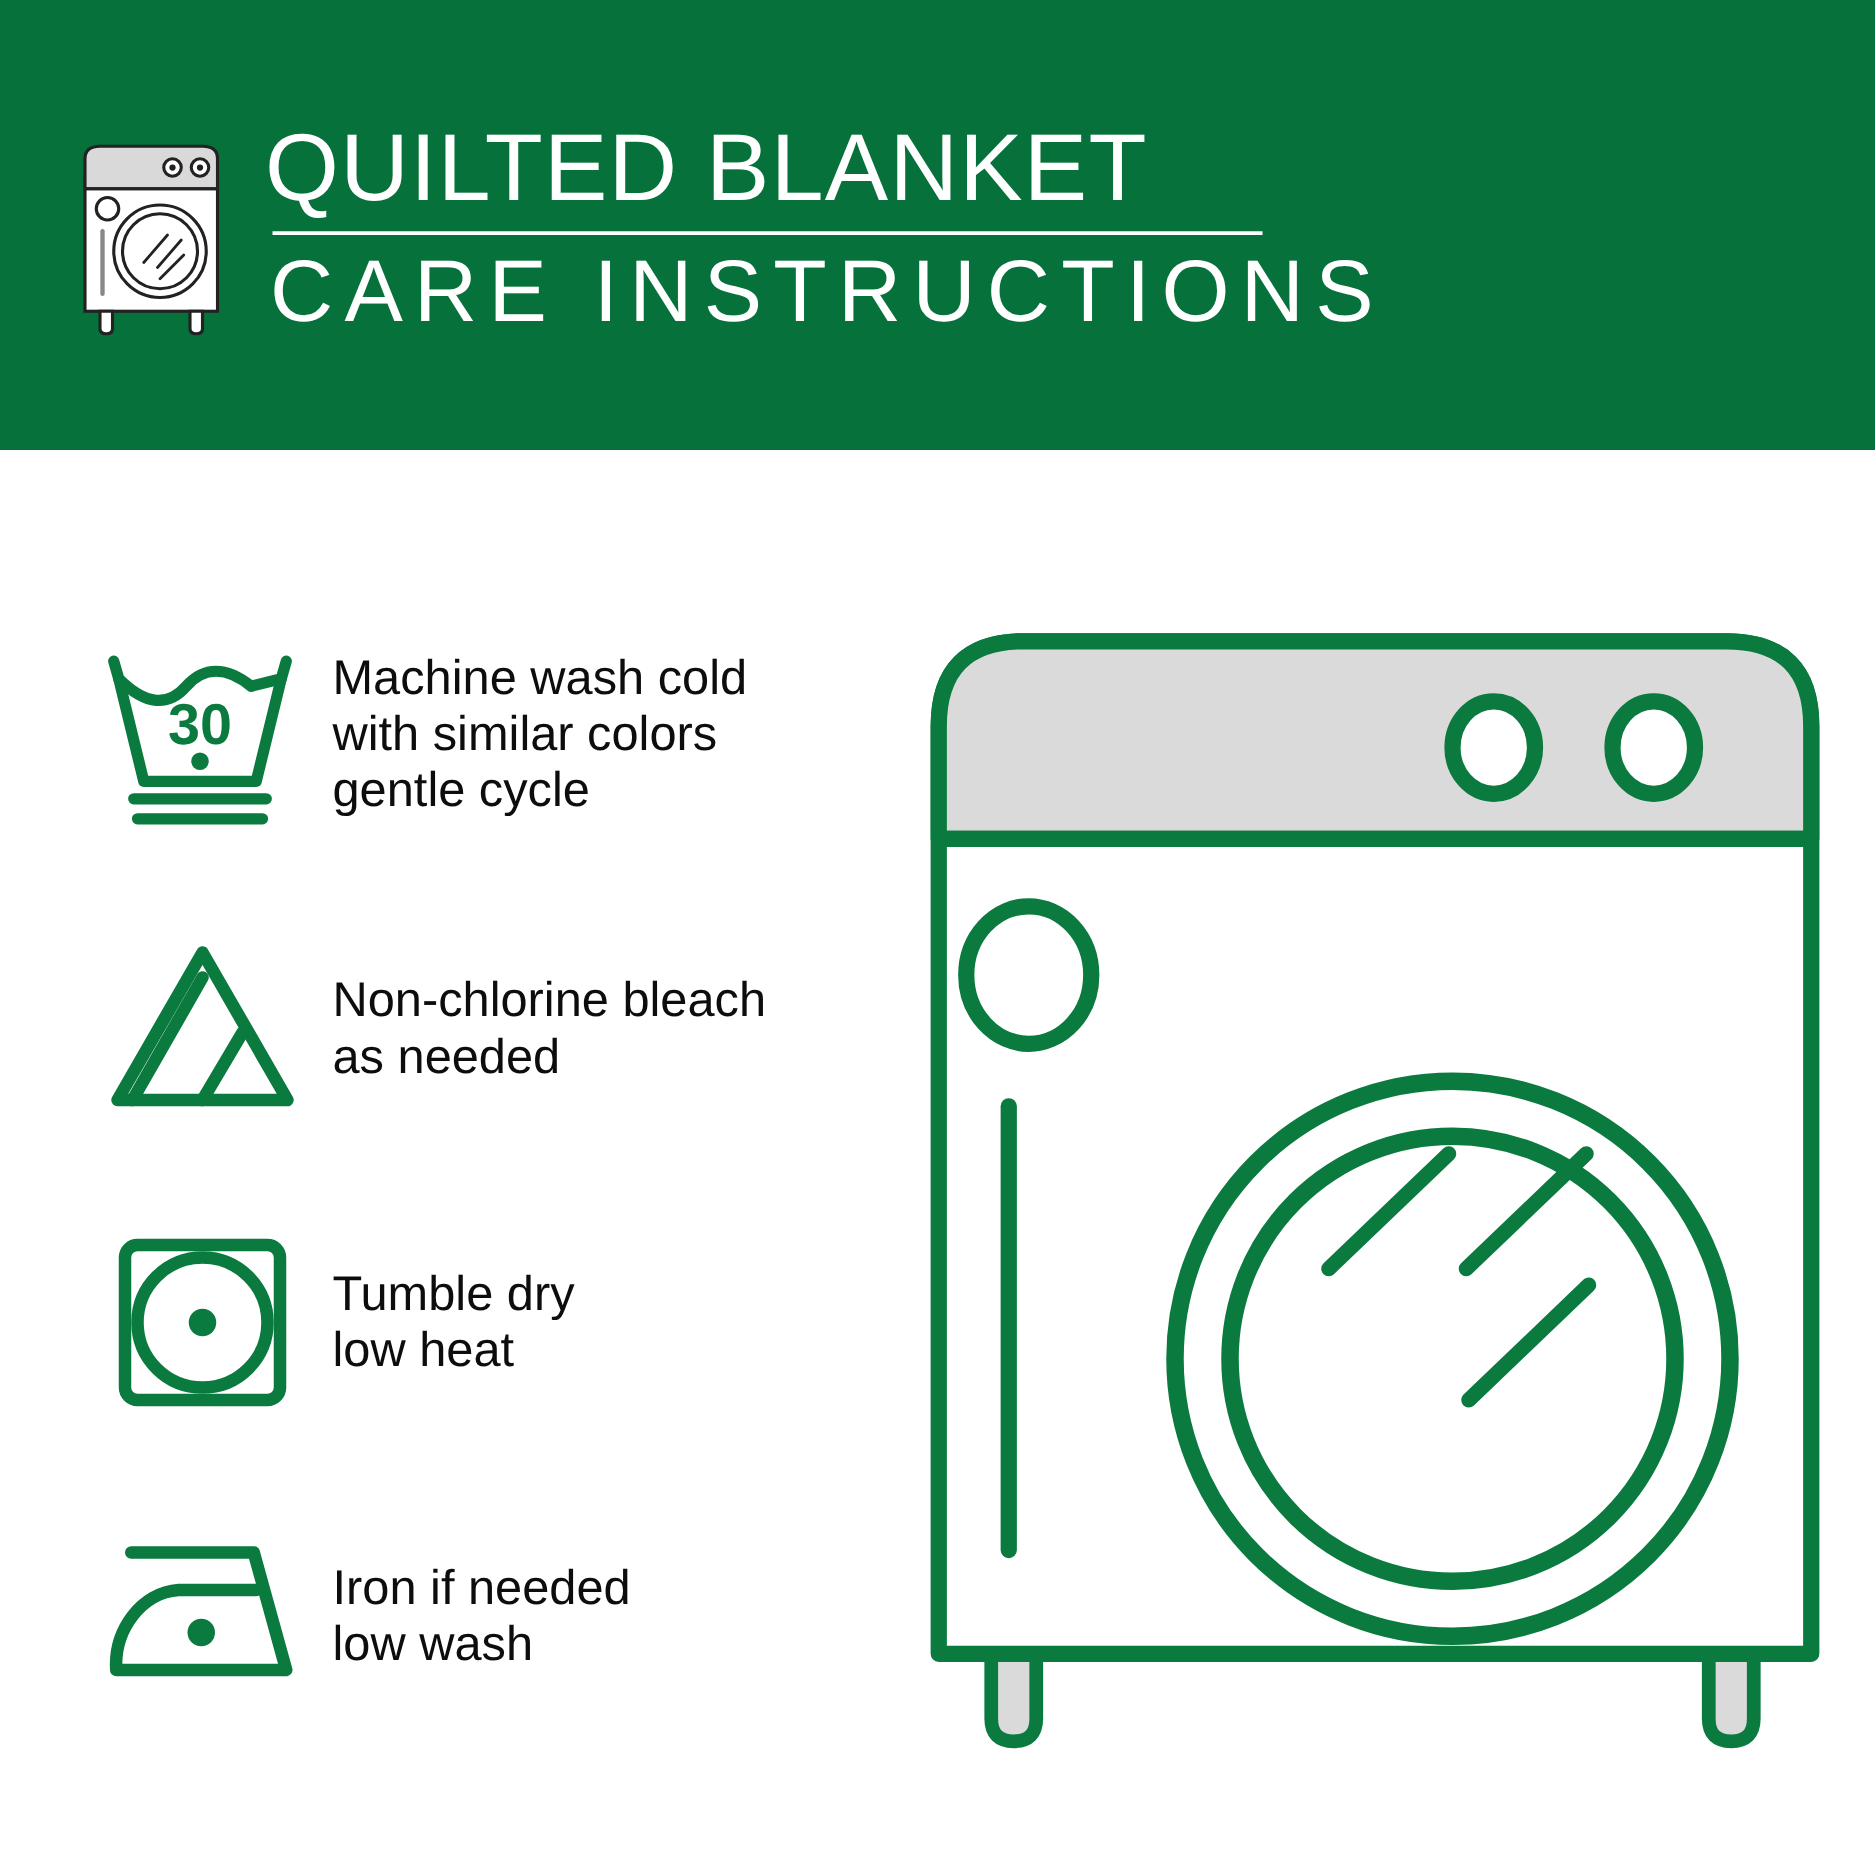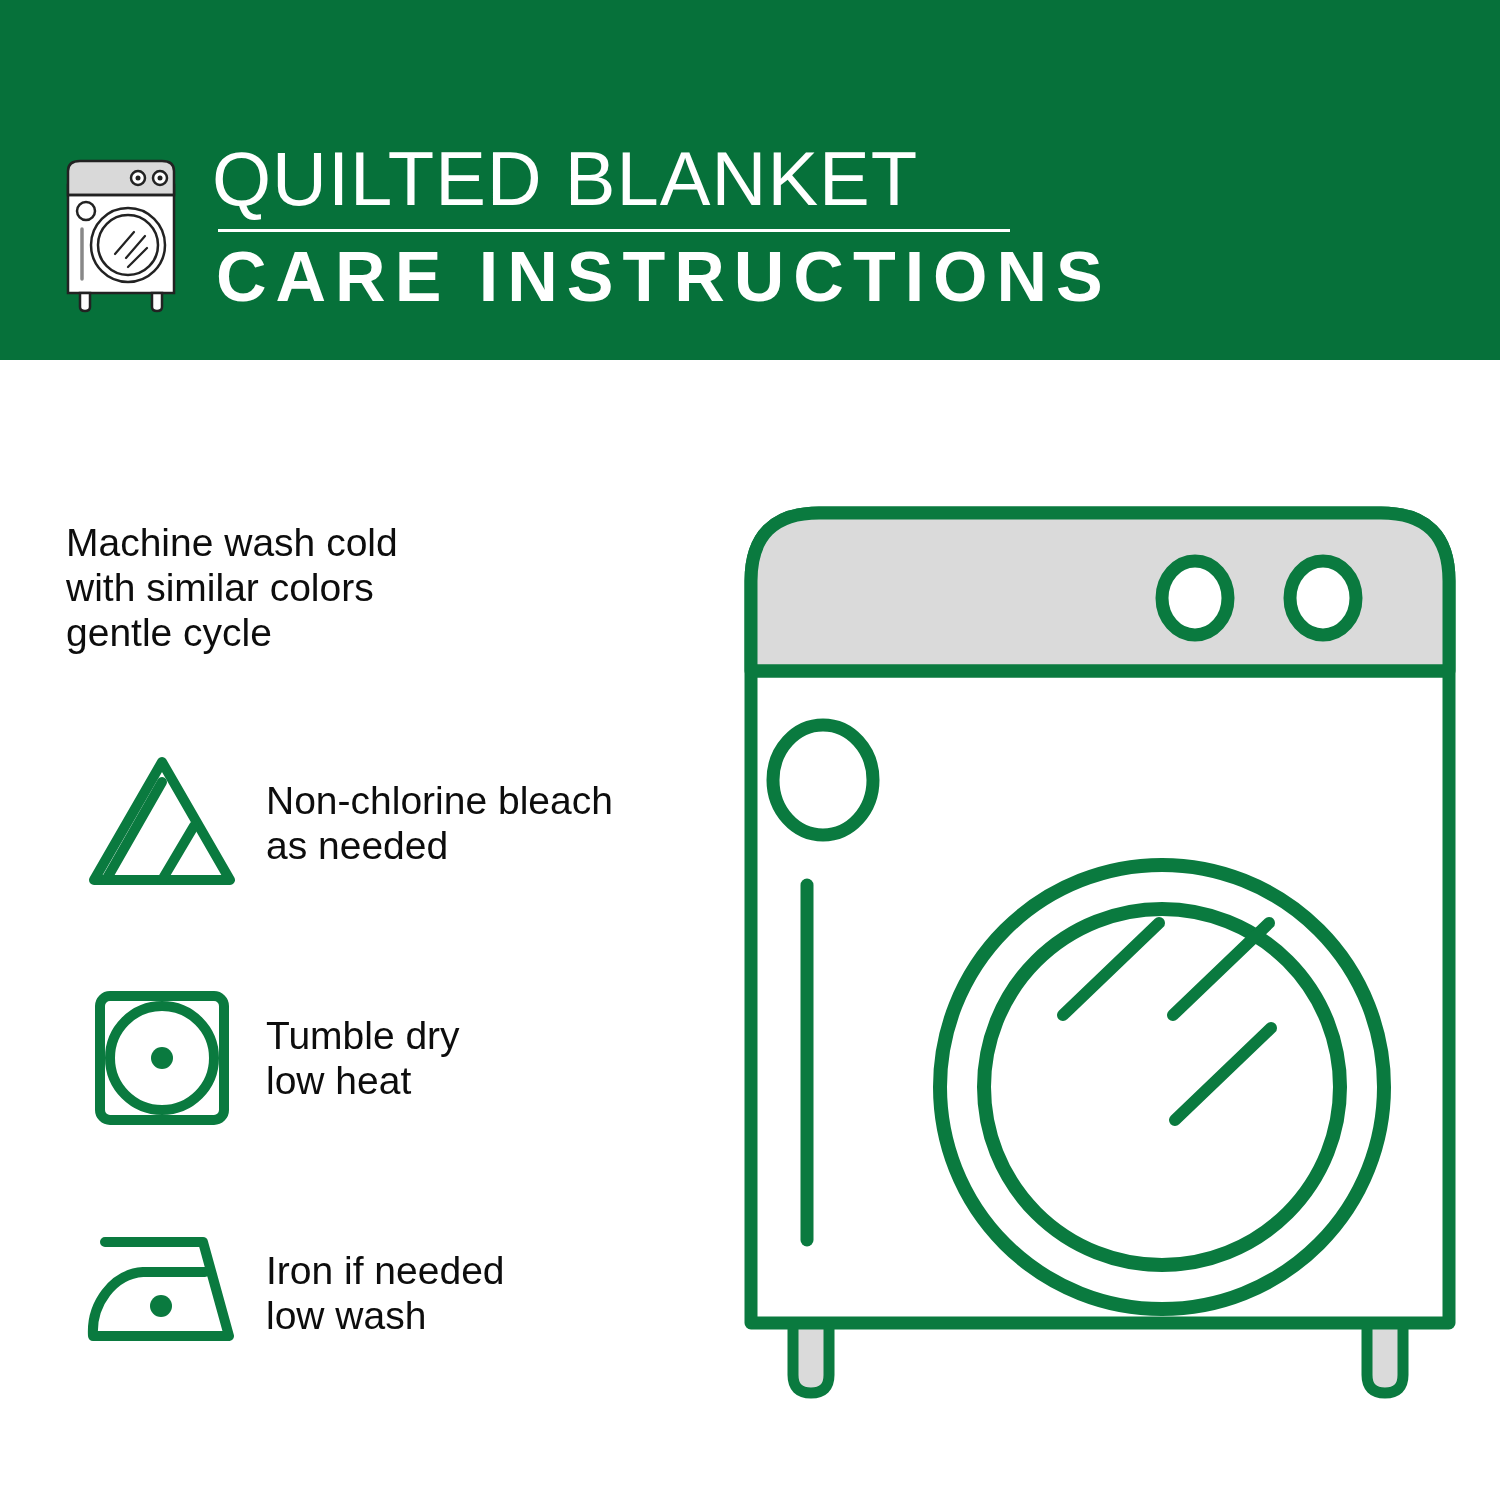--- a/index.html
+++ b/index.html
@@ -22,21 +22,20 @@
     width: 1500px;
     height: 360px;
     background: #06713A;
   }
   .header-inner {
     position: absolute;
     left: 60px;
     top: 95px;
     display: flex;
     align-items: flex-start;
-    margin-top: 44px;
   }
   .header-mini-icon {
     width: 130px;
     height: 165px;
     flex: 0 0 auto;
     margin-top: 14px;
   }
   .header-text {
     margin-left: 22px;
   }
@@ -52,21 +51,21 @@
   .title-rule {
     width: 792px;
     height: 3px;
     background: #ffffff;
     margin: 10px 0 8px 6px;
   }
   .title-sub {
     font-family: "Liberation Sans", sans-serif;
     font-size: 70px;
     line-height: 74px;
-    font-weight: 700;
+    font-weight: 400;
     color: #ffffff;
     letter-spacing: 9px;
     white-space: nowrap;
     margin-left: 4px;
   }
 
   
   .care-list {
     position: absolute;
     left: 62px;
@@ -147,20 +146,32 @@
       <div class="title-rule"></div>
       <div class="title-sub">CARE INSTRUCTIONS</div>
     </div>
 
   </div>
 </div>
 
 <div class="care-list">
 
   <div class="care-row">
+    <div class="care-symbol">
+      <svg width="170" height="150" viewBox="0 0 170 150" xmlns="http://www.w3.org/2000/svg">
+        <g fill="none" stroke="#0A7A3F" stroke-width="9" stroke-linecap="round" stroke-linejoin="round">
+          <path d="M14 16 L18 30 C40 52 58 52 72 36 C86 20 104 20 124 36 L148 30 L152 16"></path>
+          <path d="M18 30 L38 112 L128 112 L148 30"></path>
+          <line x1="30" y1="126" x2="136" y2="126"></line>
+          <line x1="33" y1="142" x2="133" y2="142"></line>
+        </g>
+        <text x="83" y="82" font-family="Liberation Sans, sans-serif" font-size="46" font-weight="bold" fill="#0A7A3F" text-anchor="middle">30</text>
+        <circle cx="83" cy="96" r="7" fill="#0A7A3F"></circle>
+      </svg>
+    </div>
     <div class="care-label">Machine wash cold
 with similar colors
 gentle cycle</div>
   </div>
 
   <div class="care-row">
     <div class="care-symbol">
       <svg width="160" height="150" viewBox="0 0 160 150" xmlns="http://www.w3.org/2000/svg">
         <g fill="none" stroke="#0A7A3F" stroke-width="10" stroke-linecap="round" stroke-linejoin="round">
           <path d="M80 14 L148 132 L12 132 Z"></path>

